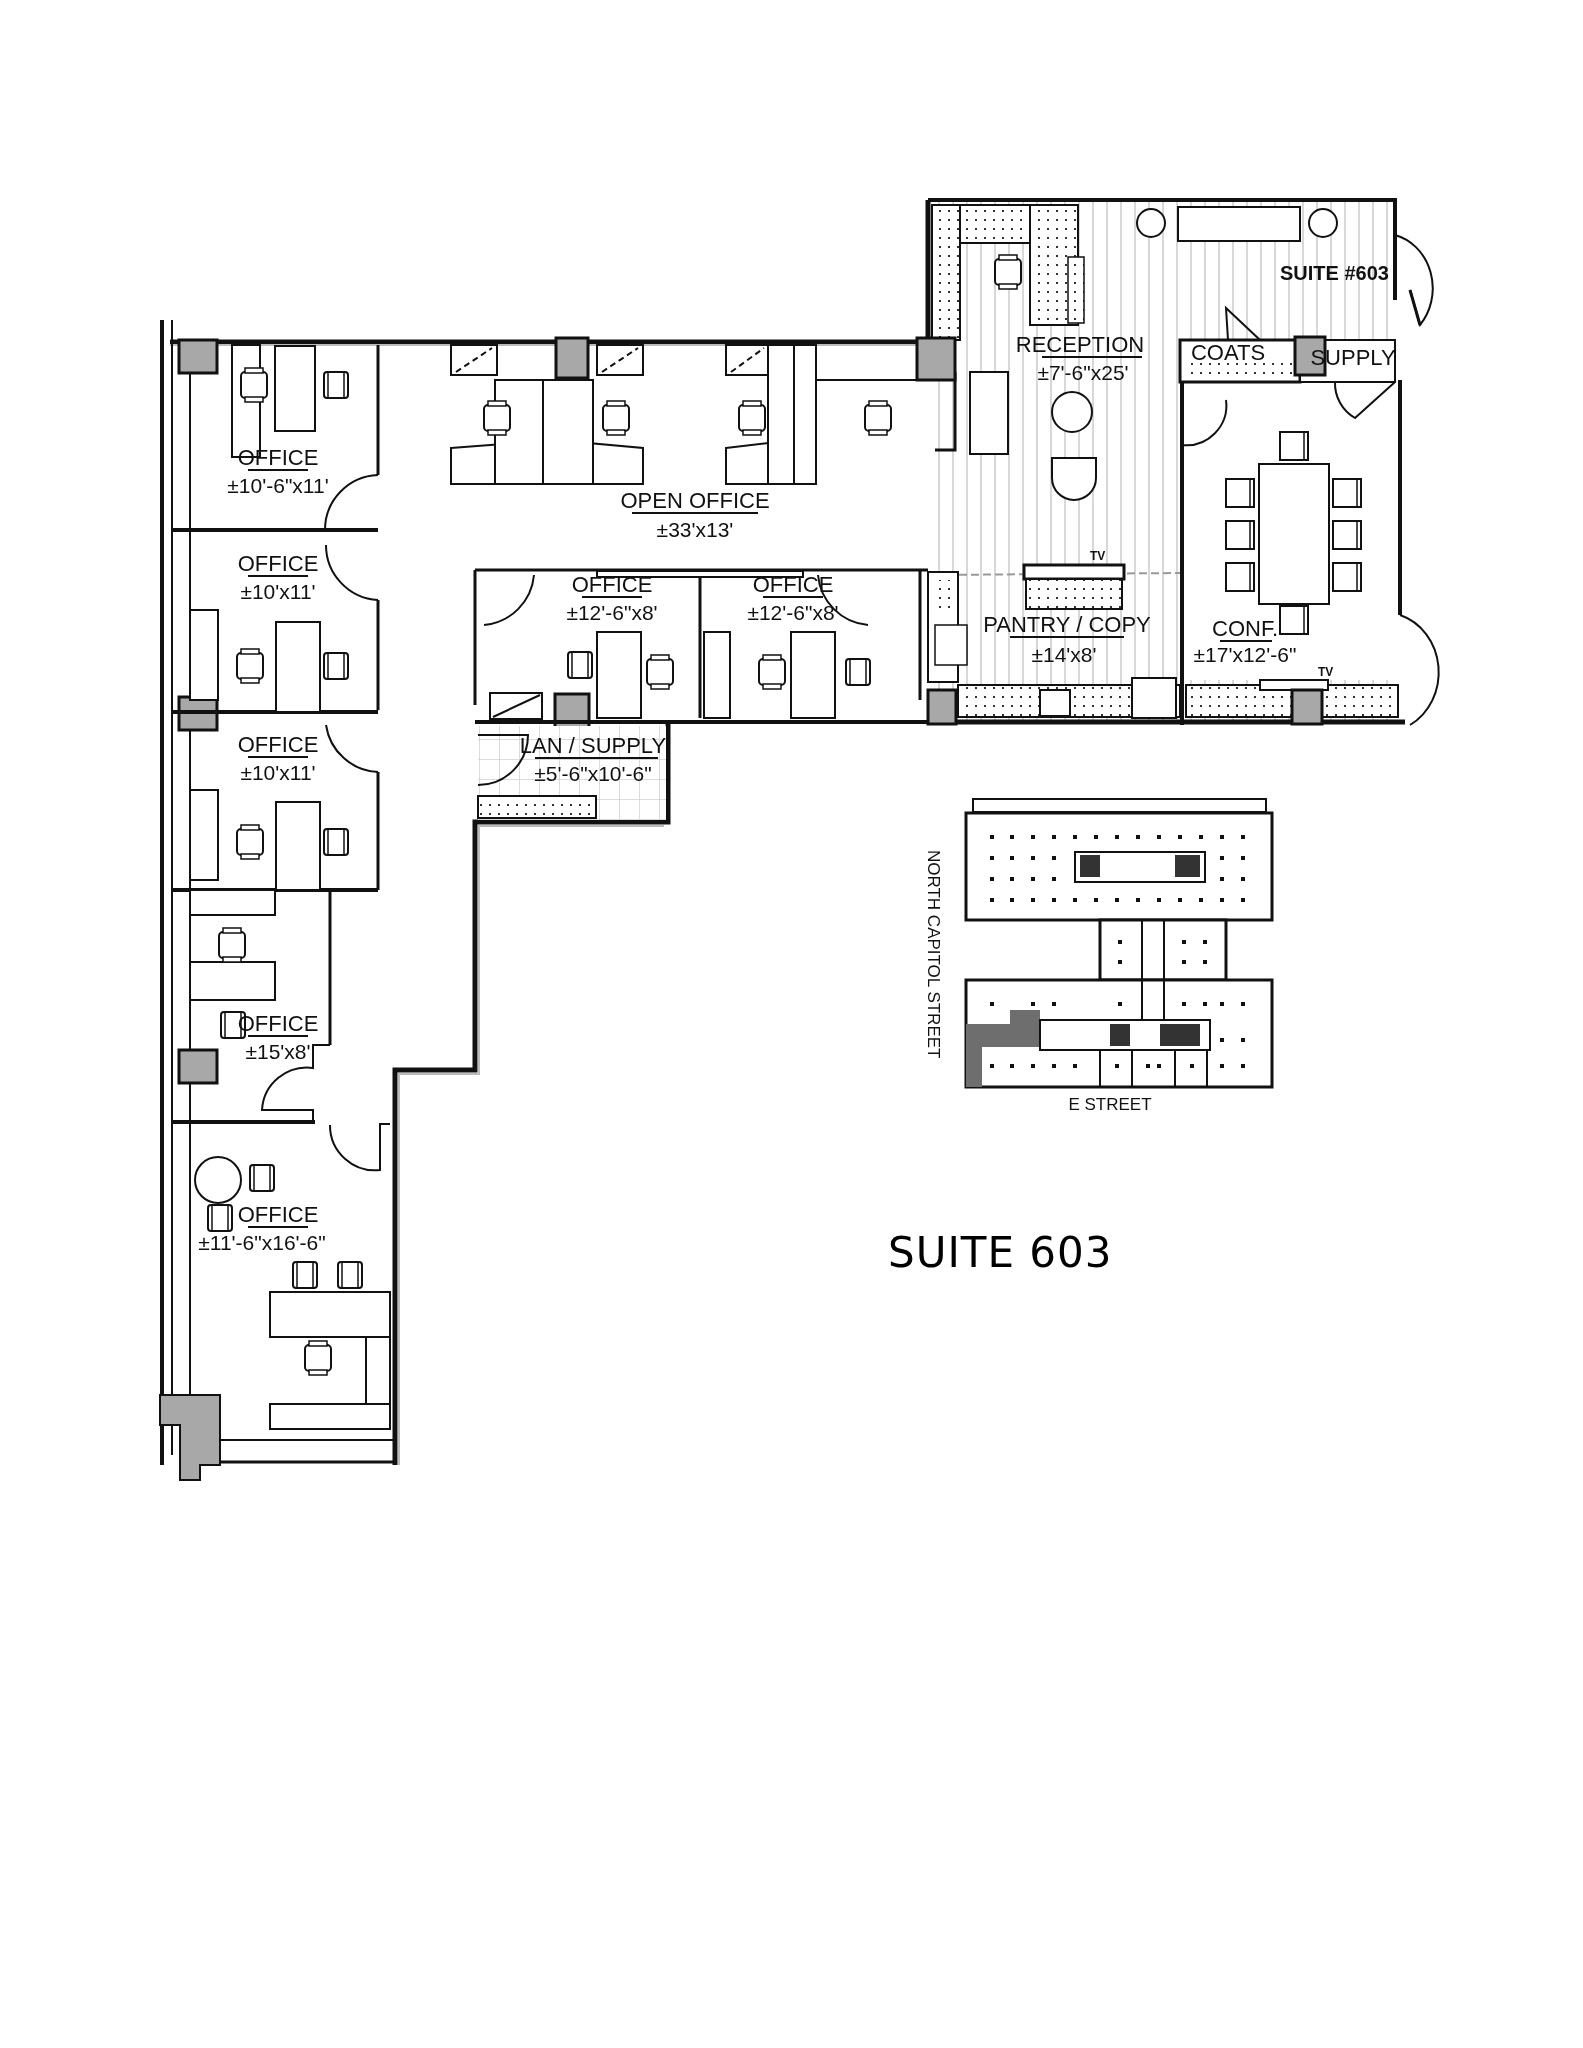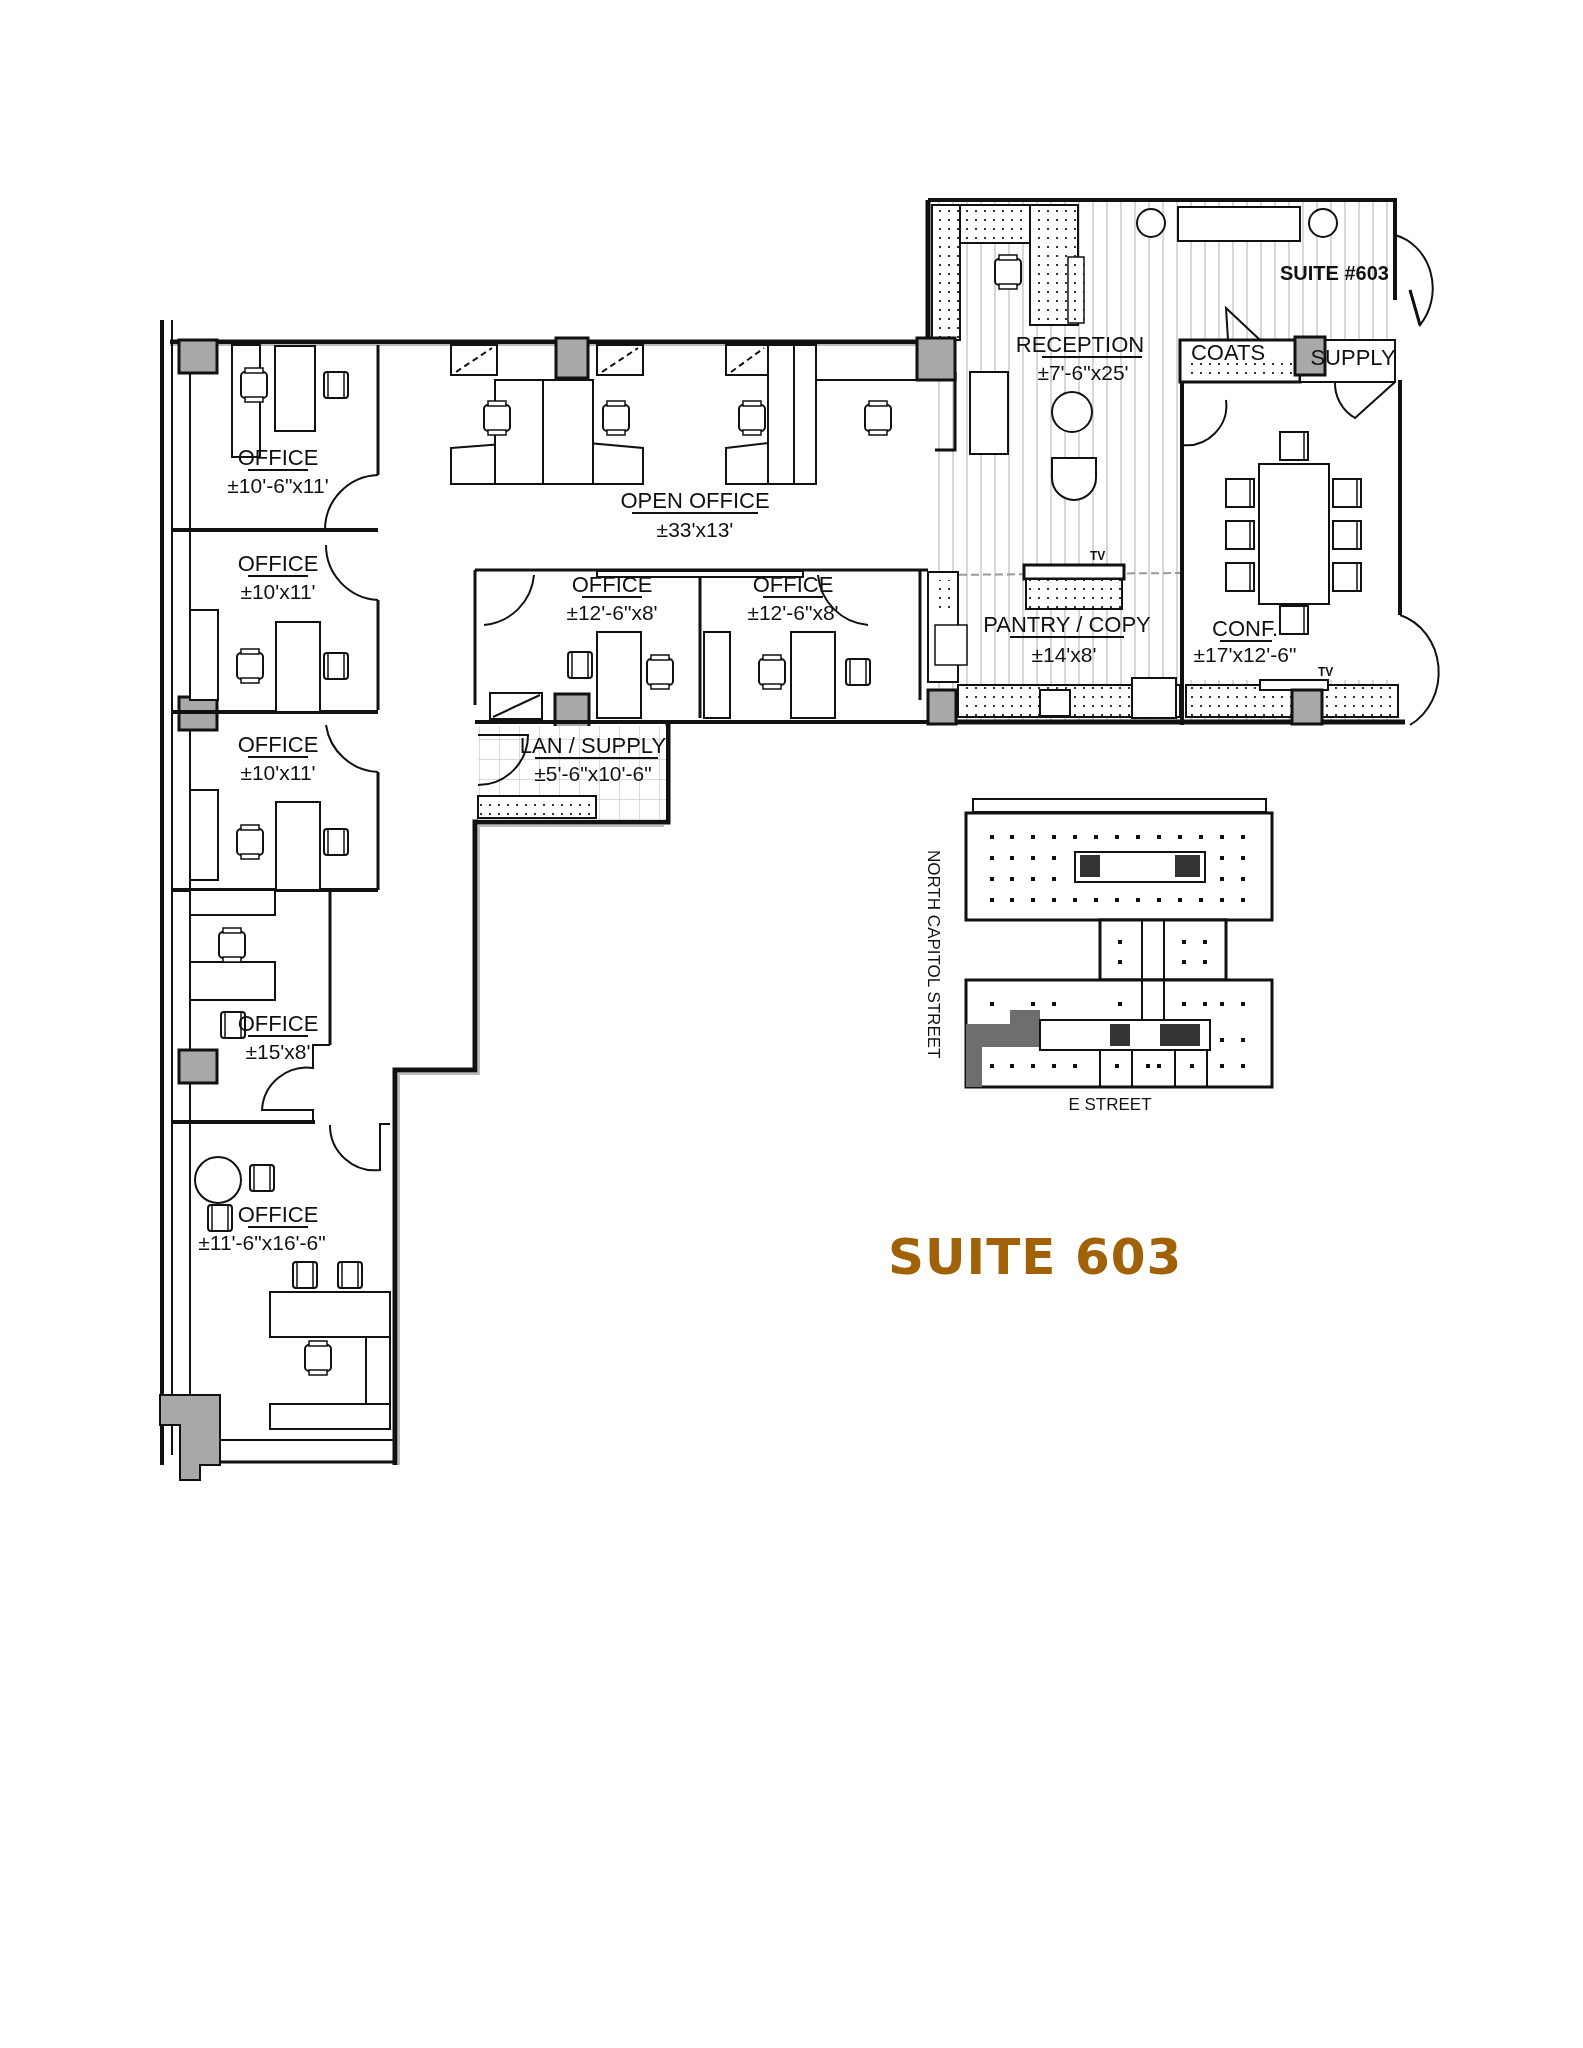--- a/index.html
+++ b/index.html
@@ -2,21 +2,21 @@
 <html><head>
 <meta charset="utf-8">
 <style>
   html, body { margin: 0; padding: 0; background: #ffffff; }
   body { width: 1583px; height: 2048px; position: relative; overflow: hidden; font-family: "Liberation Sans", sans-serif; }
   #plan { position: absolute; left: 0; top: 0; }
   .lbl { font-family: "Liberation Sans", sans-serif; font-stretch: condensed; fill: #111; }
   .room-name { font-size: 22px; }
   .room-dim { font-size: 21px; }
   .small { font-size: 12px; }
-  .suite-caption { position: absolute; left: 888px; top: 1228px; font-size: 50px; color: #a16207; letter-spacing: 1px; font-family: "DejaVu Sans", sans-serif; font-weight: bold; }
+  .suite-caption { position: absolute; left: 888px; top: 1228px; font-size: 42px; color: #000000; letter-spacing: 1px; font-family: "DejaVu Sans", sans-serif; }
 </style>
 </head>
 <body>
 
 <svg id="plan" width="1583" height="2048" viewBox="0 0 1583 2048" xmlns="http://www.w3.org/2000/svg">
   <defs>
     <pattern id="dots" width="9" height="9" patternUnits="userSpaceOnUse">
       <rect width="9" height="9" fill="#fff"></rect>
       <rect x="3" y="3" width="2" height="2" fill="#333"></rect>
     </pattern>

